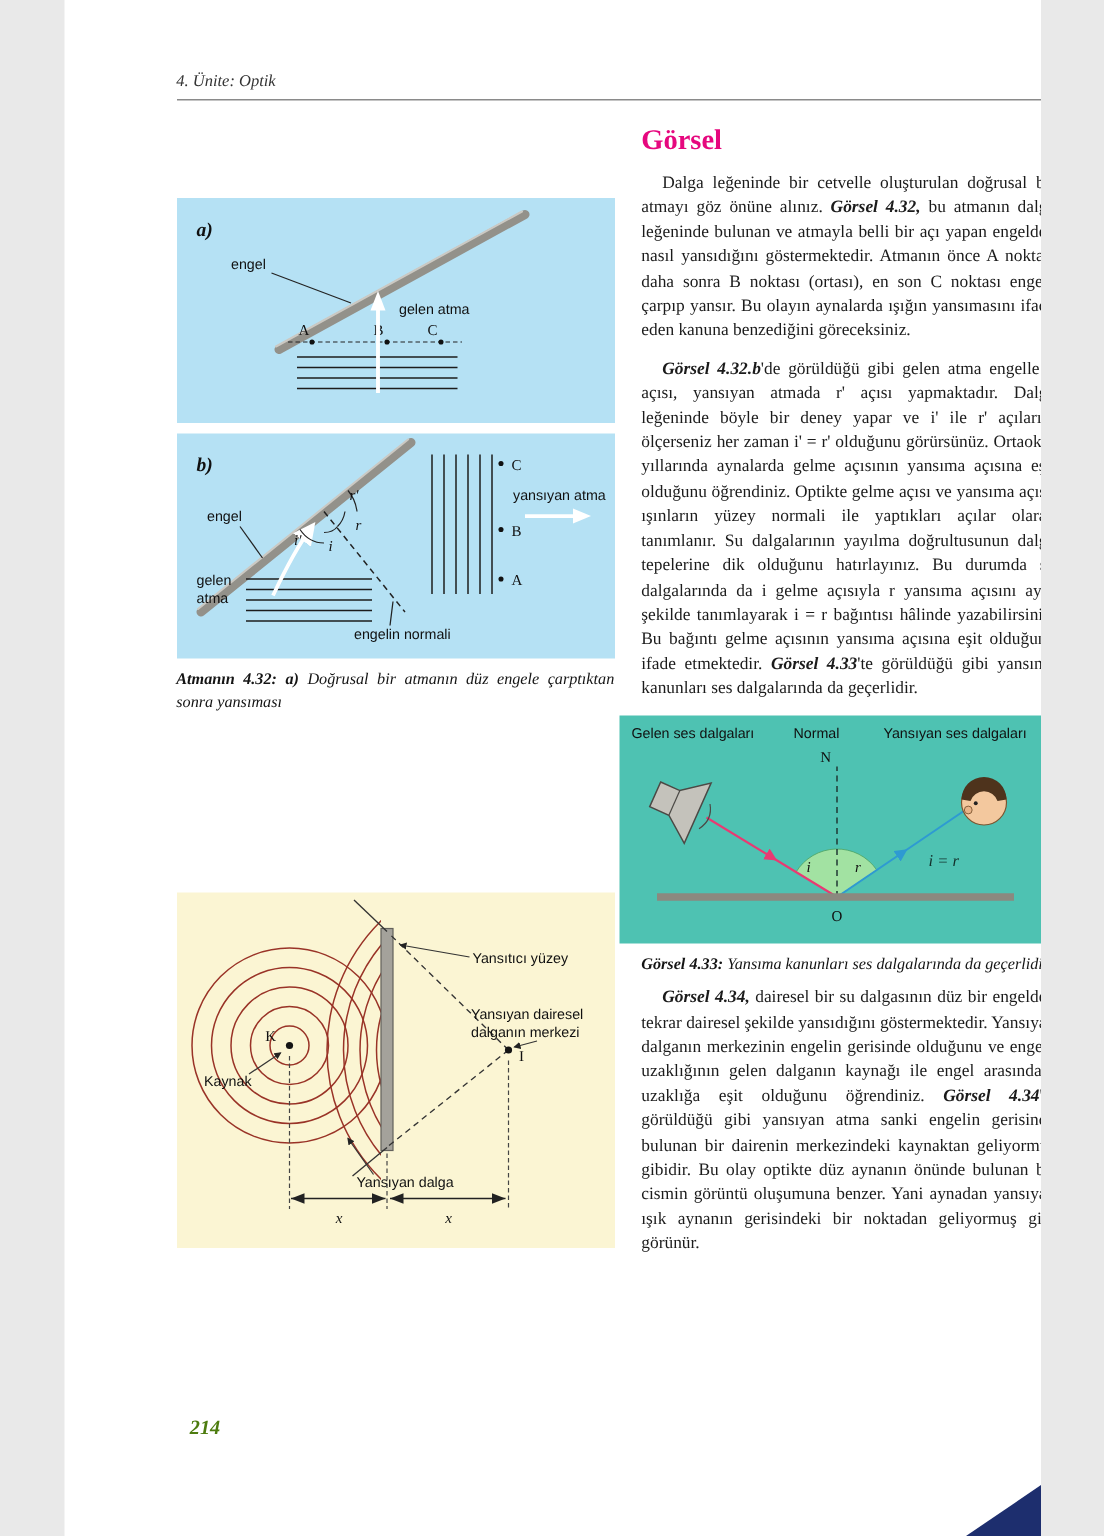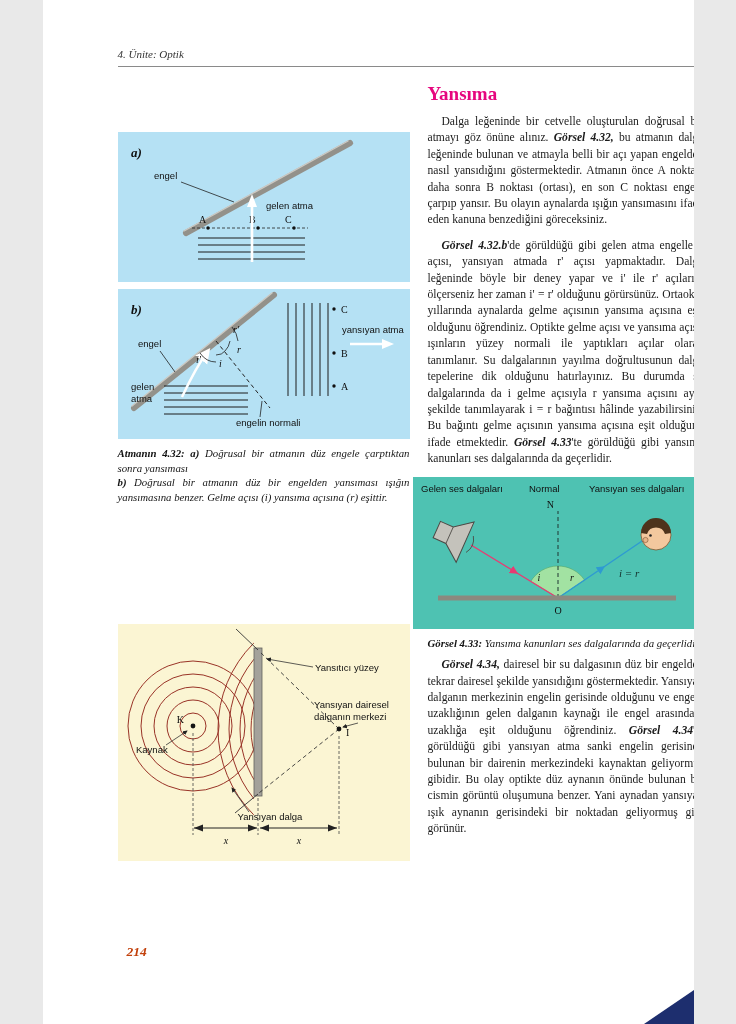--- a/index.html
+++ b/index.html
@@ -14,21 +14,21 @@
   .blue{width:292px;height:150px;background:#b5e1f4}
   .blue + .blue{margin-top:7px}
   .cream{width:292px;height:237px;background:#fbf5d3;margin-top:120px}
   .teal{width:285px;height:152px;background:#4ec2b2;margin:0 0 7px -15px}
   .caption{font:italic 10.8px/14.6px "Liberation Serif",serif;color:#141414;text-align:justify;margin-top:7px}
   .caption p{margin:0}
   .title{font:700 19px/24px "Liberation Serif",serif;color:#e6077e;margin:0 0 8px 0}
   .body-para{font:11.6px/16.4px "Liberation Serif",serif;color:#1b1b1b;text-align:justify;text-indent:14px;margin:0 0 9px 0}
   .rb{font-weight:700}
   .ri{font-style:italic}
-  .pagenum{position:absolute;left:84px;top:944px;font:italic 700 13.5px "Liberation Serif",serif;color:#c2410c}
+  .pagenum{position:absolute;left:84px;top:944px;font:italic 700 13.5px "Liberation Serif",serif;color:#4d7c0f}
   .corner{position:absolute;right:0;bottom:0;width:0;height:0;border-bottom:34px solid #1d2e6e;border-left:50px solid transparent}
   
   .flab{font:italic 700 13px "Liberation Serif",serif;fill:#101010}
   .ftxt{font:9.5px "Liberation Sans",sans-serif;fill:#101010}
   .fser{font:10px "Liberation Serif",serif;fill:#101010}
   .fsi{font:italic 10px "Liberation Serif",serif;fill:#101010}
   .fsi2{font:italic 11px "Liberation Serif",serif;fill:#13302b}
 </style>
 </head>
 <body>
@@ -128,21 +128,20 @@
         <text x="224" y="44" class="ftxt">yansıyan atma</text>
         <g>
           <line x1="232" y1="55" x2="266" y2="55" stroke="#ffffff" stroke-width="2.5"></line>
           <polygon points="276,55 264,50 264,60" fill="#ffffff"></polygon>
         </g>
       </svg>
     </div>
 
     <div class="caption">
       <p><span class="rb ri">Atmanın 4.32: a) </span><span class="ri">Doğrusal bir atmanın düz engele çarptıktan sonra yansıması</span></p>
-      <p><span class="rb ri">b) </span><span class="ri">Doğrusal bir atmanın düz bir engelden yansıması ışığın yansımasına benzer. Gelme açısı (i) yansıma açısına (r) eşittir.</span></p>
     </div>
 
     <div class="figbox cream">
       <svg viewBox="0 0 292 237" width="292" height="237">
         <defs>
           <clipPath id="clipL434">
               <rect x="0" y="0" width="136" height="237"></rect>
             </clipPath>
           <marker id="mdark434" markerWidth="7" markerHeight="7" refX="5" refY="3" orient="auto">
             <path d="M0,0 L6,3 L0,6 Z" fill="#222"></path>
@@ -194,21 +193,21 @@
         </g>
         <text x="108" y="220" text-anchor="middle" class="fsi">x</text>
         <text x="181" y="220" text-anchor="middle" class="fsi">x</text>
       </svg>
     </div>
 
 
   </div>
 
   <div class="col-right">
-    <h1 class="title">Yansıma</h1>
+    <h1 class="title">Görsel</h1>
     <p class="body-para"><span>Dalga leğeninde bir cetvelle oluşturulan doğrusal bir atmayı göz önüne alınız. </span><span class="rb ri">Görsel 4.32,</span><span> bu atmanın dalga leğeninde bulunan ve atmayla belli bir açı yapan engelden nasıl yansıdığını göstermektedir. Atmanın önce A noktası daha sonra B noktası (ortası), en son C noktası engele çarpıp yansır. Bu olayın aynalarda ışığın yansımasını ifade eden kanuna benzediğini göreceksiniz.</span></p>
     <p class="body-para"><span class="rb ri">Görsel 4.32.b</span><span>'de görüldüğü gibi gelen atma engelle i' açısı, yansıyan atmada r' açısı yapmaktadır. Dalga leğeninde böyle bir deney yapar ve i' ile r' açılarını ölçerseniz her zaman i' = r' olduğunu görürsünüz. Ortaokul yıllarında aynalarda gelme açısının yansıma açısına eşit olduğunu öğrendiniz. Optikte gelme açısı ve yansıma açısı, ışınların yüzey normali ile yaptıkları açılar olarak tanımlanır. Su dalgalarının yayılma doğrultusunun dalga tepelerine dik olduğunu hatırlayınız. Bu durumda su dalgalarında da i gelme açısıyla r yansıma açısını aynı şekilde tanımlayarak i = r bağıntısı hâlinde yazabilirsiniz. Bu bağıntı gelme açısının yansıma açısına eşit olduğunu ifade etmektedir. </span><span class="rb ri">Görsel 4.33</span><span>'te görüldüğü gibi yansıma kanunları ses dalgalarında da geçerlidir.</span></p>
 
     <div class="figbox teal">
       <svg viewBox="0 0 285 152" width="285" height="152">
         <defs>
           <marker id="mpink" markerWidth="7" markerHeight="7" refX="3" refY="3" orient="auto">
             <path d="M0,0 L6,3 L0,6 Z" fill="#e93a72"></path>
           </marker>
           <marker id="mblue" markerWidth="7" markerHeight="7" refX="3" refY="3" orient="auto">

